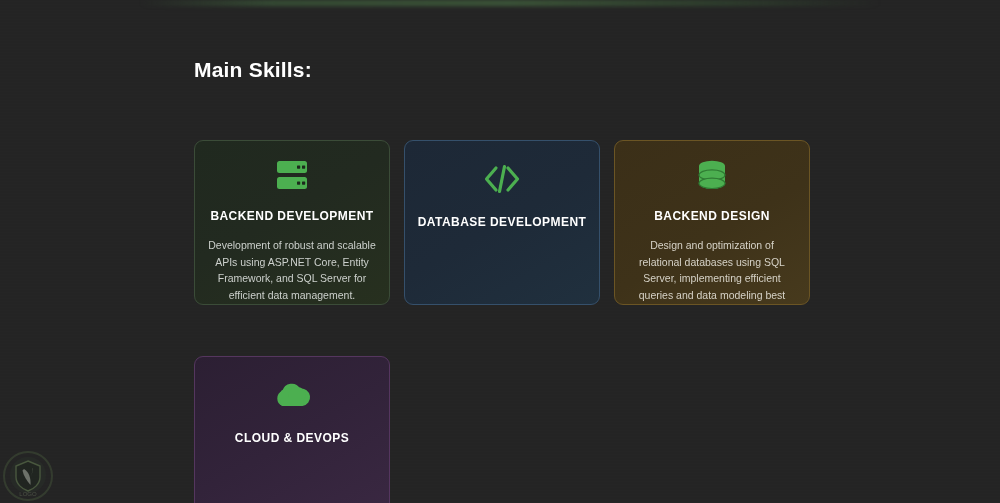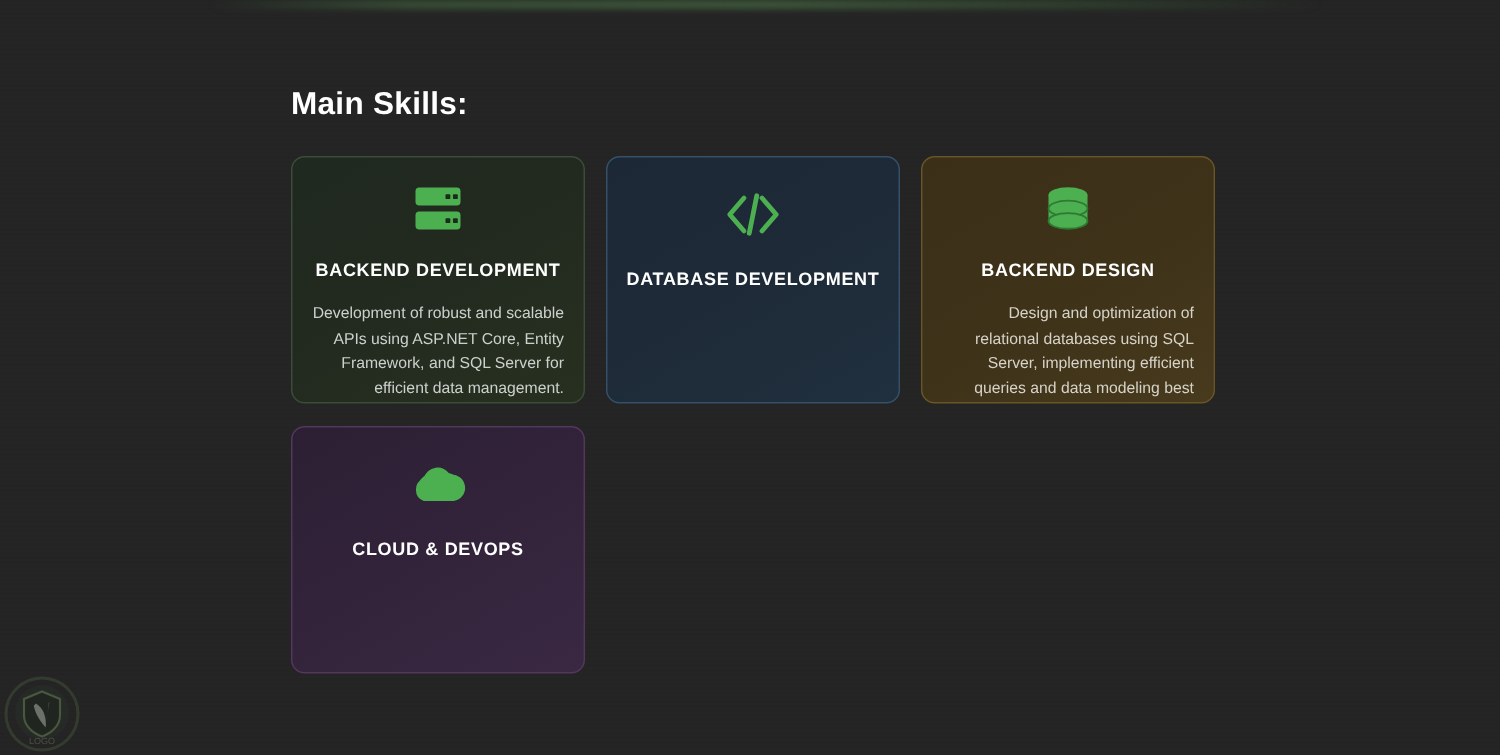--- a/index.html
+++ b/index.html
@@ -81,20 +81,21 @@
   .card {
     width: 196px;
     height: 165px;
     border-radius: 9px;
     padding: 18px 13px 12px 13px;
     display: flex;
     flex-direction: column;
     align-items: center;
     position: relative;
     overflow: hidden;
+    margin-top: 36px;
   }
 
   .card-backend {
     background: linear-gradient(150deg, #20291f 0%, #222a20 45%, #27301f 100%);
     border: 1px solid #3b4c38;
   }
   .card-frontend {
     background: linear-gradient(150deg, #1d2836 0%, #1e2a38 50%, #20303e 100%);
     border: 1px solid #35506b;
   }
@@ -122,21 +123,21 @@
     letter-spacing: .45px;
     text-align: center;
     margin-bottom: 14px;
     white-space: nowrap;
   }
 
   .card-desc {
     font-size: 10.5px;
     line-height: 16.5px;
     color: #ccd0cc;
-    text-align: right;
+    text-align: center;
     max-width: 172px;
   }
   .card-frontend .card-desc { color: #cdd3d9; }
   .card-database .card-desc { color: #d6d2c7; }
   .card-cloud .card-desc    { color: #d2cdd6; }
 
   
   .watermark {
     position: absolute;
     left: 2px;

